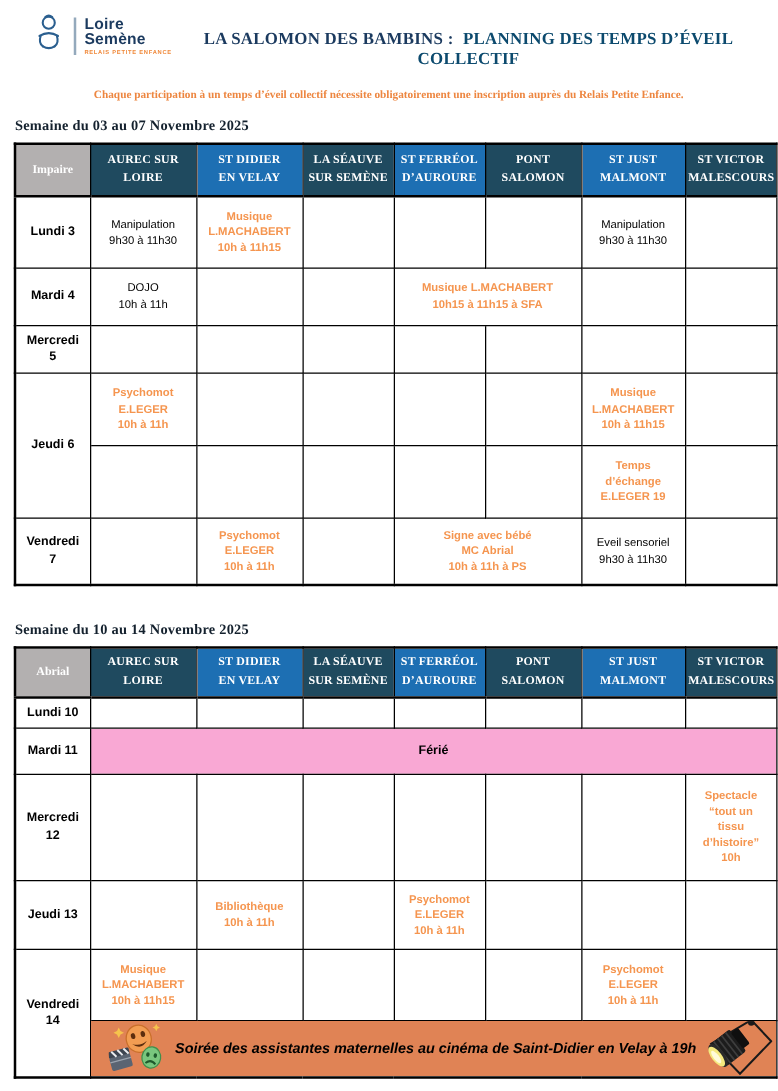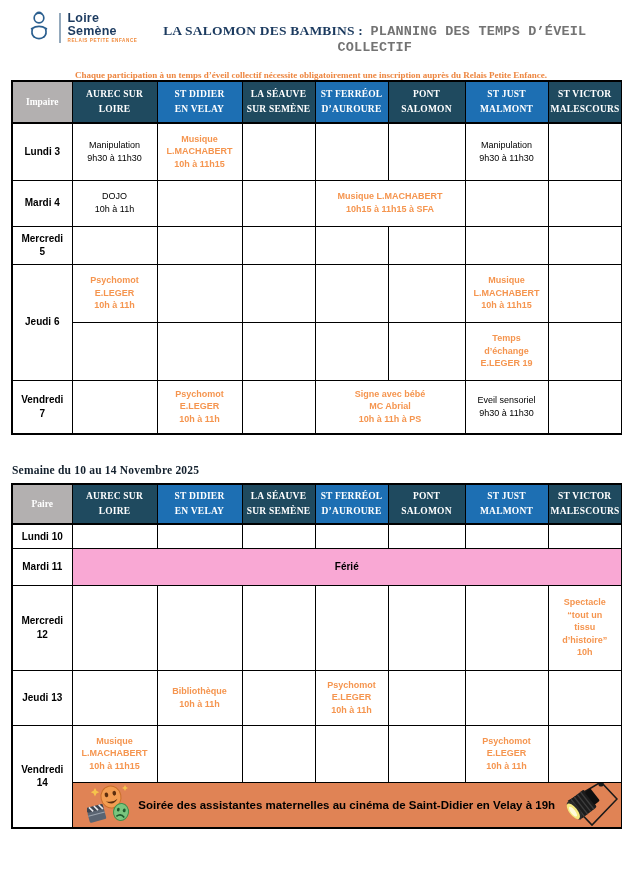--- a/index.html
+++ b/index.html
@@ -8,21 +8,21 @@
 
   
   .header{display:flex;align-items:flex-start;padding:10px 10px 0 26px;}
   .logo{display:flex;align-items:center;gap:5px;flex:0 0 auto;}
   .logo-divider{width:1.5px;height:30px;background:#94A9BC;margin:0 2px;}
   .logo-text{line-height:1;}
   .logo-line{font-weight:bold;color:#1B3A5F;font-size:12.5px;letter-spacing:.2px;}
   .logo-sub{font-size:4.6px;color:#F08A3C;letter-spacing:.6px;margin-top:2px;font-weight:bold;}
   .title{flex:1;text-align:center;margin-top:13px;font-family:"Liberation Serif",serif;font-weight:bold;font-size:13.5px;letter-spacing:.2px;}
   .title .t-dark{color:#1B3A5F;}
-  .title .t-blue{color:#737373;margin-left:4px;font-family:Liberation Mono, monospace;}
+  .title .t-blue{color:#0c4a6e;margin-left:4px;}
   .notice{margin-top:15px;text-align:center;font-family:"Liberation Serif",serif;font-weight:bold;font-size:9px;color:#ED8640;white-space:nowrap;}
   .week-title{margin:15px 0 7px 12px;font-family:"Liberation Serif",serif;font-weight:bold;font-size:11.5px;color:#14212E;letter-spacing:.2px;}
   .week-title.second{margin-top:29px;}
 
   
   table.week{border-collapse:collapse;table-layout:fixed;width:610px;margin-left:11px;border:2px solid #000;}
   table.week th,table.week td{border:1px solid #000;padding:1px 2px;text-align:center;vertical-align:middle;overflow:hidden;}
   thead th{border-bottom-width:2px !important;}
   th.parity{background:#B3B0B0;color:#fff;font-family:"Liberation Serif",serif;font-weight:bold;font-size:9.5px;}
   th.town{color:#fff;font-family:"Liberation Serif",serif;font-weight:bold;font-size:9.5px;line-height:1.55;white-space:pre-line;letter-spacing:.2px;}
@@ -31,21 +31,21 @@
   td.day{font-weight:bold;font-size:10px;color:#000;white-space:pre-line;line-height:1.35;}
   td.act{font-size:9px;white-space:pre-line;line-height:1.4;}
   td.act.orange{color:#F5954F;font-weight:bold;margin-left:32px;}
   td.act.black{color:#000;font-weight:400;}
   td.ferie{background:#f9a8d4;color:#000;font-size:10px;font-weight:600;}
 
   
   td.banner-cell{padding:0;background:#E08355;position:relative;overflow:visible;}
   .banner-inner{display:flex;align-items:center;height:100%;position:relative;padding-right:58px;}
   .banner-icon-left{flex:0 0 auto;margin-left:12px;display:flex;align-items:center;}
-  .banner-text{flex:1;text-align:center;font-weight:bold;font-size:11.5px;color:#000;padding:0 4px;}
+  .banner-text{flex:1;text-align:right;font-weight:bold;font-size:11.5px;color:#000;padding:0 4px;font-style:italic;}
   .banner-icon-right{position:absolute;right:1px;top:-15px;width:60px;height:58px;z-index:3;}
 </style>
 </head>
 <body>
 
 <div class="page">
 
   <div class="header">
     <div class="logo">
       <span>
@@ -68,20 +68,21 @@
       </span>
     </div>
     <div class="title">
       <span class="t-dark">LA SALOMON DES BAMBINS :</span>
       <span class="t-blue">PLANNING DES TEMPS D’ÉVEIL COLLECTIF</span>
     </div>
   </div>
 
   <div class="notice">Chaque participation à un temps d’éveil collectif nécessite obligatoirement une inscription auprès du Relais Petite Enfance.</div>
 
+  <div class="week-title">Semaine du 03 au 07 Novembre 2025</div>
 
   <table class="week">
     <colgroup>
       <col style="width:60px">
         <col style="width:85px">
         <col style="width:85px">
         <col style="width:73px">
       <col style="width:73px">
         <col style="width:77px">
         <col style="width:83px">
@@ -194,21 +195,21 @@
         <col style="width:85px">
         <col style="width:85px">
         <col style="width:73px">
       <col style="width:73px">
         <col style="width:77px">
         <col style="width:83px">
         <col style="width:74px">
     </colgroup>
     <thead>
       <tr style="height:40px">
-        <th class="parity">Paire</th>
+        <th class="parity">Abrial</th>
         <th class="town dark">AUREC SUR
 LOIRE</th>
         <th class="town light">ST DIDIER
 EN VELAY</th>
         <th class="town dark">LA SÉAUVE
 SUR SEMÈNE</th>
         <th class="town light">ST FERRÉOL
 D’AUROURE</th>
         <th class="town dark">PONT
 SALOMON</th>

